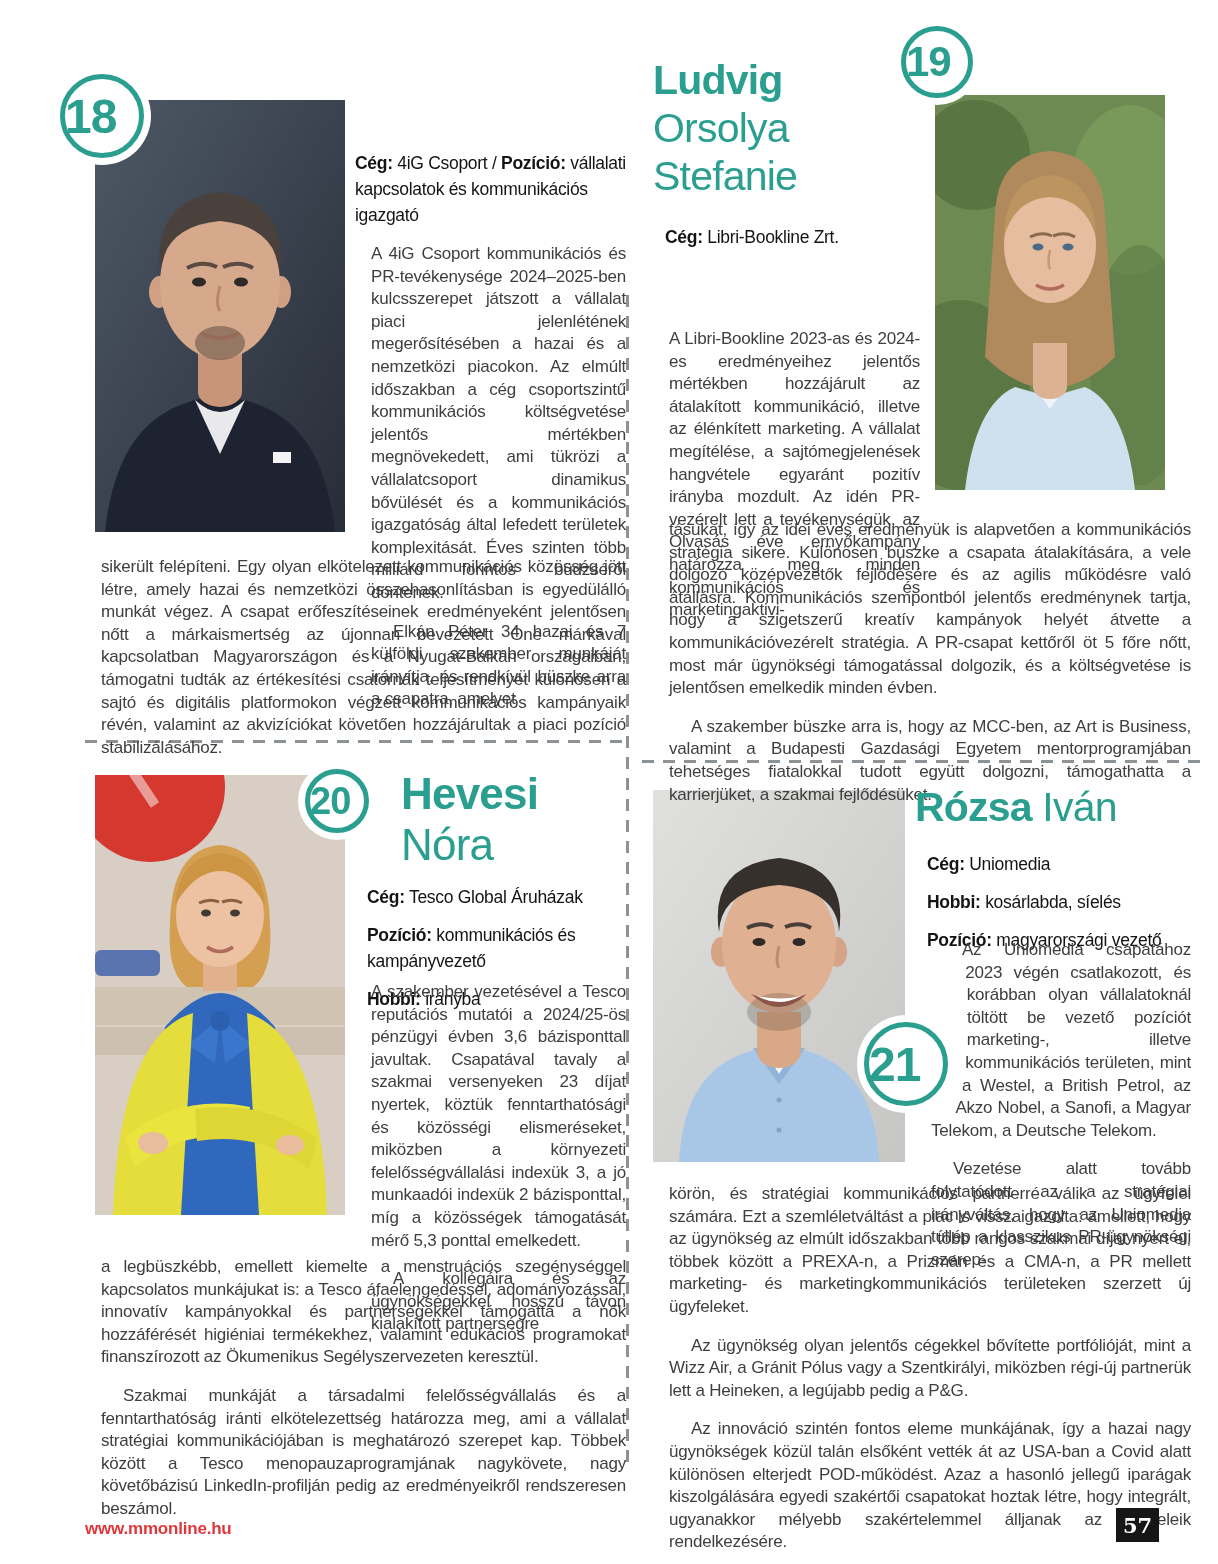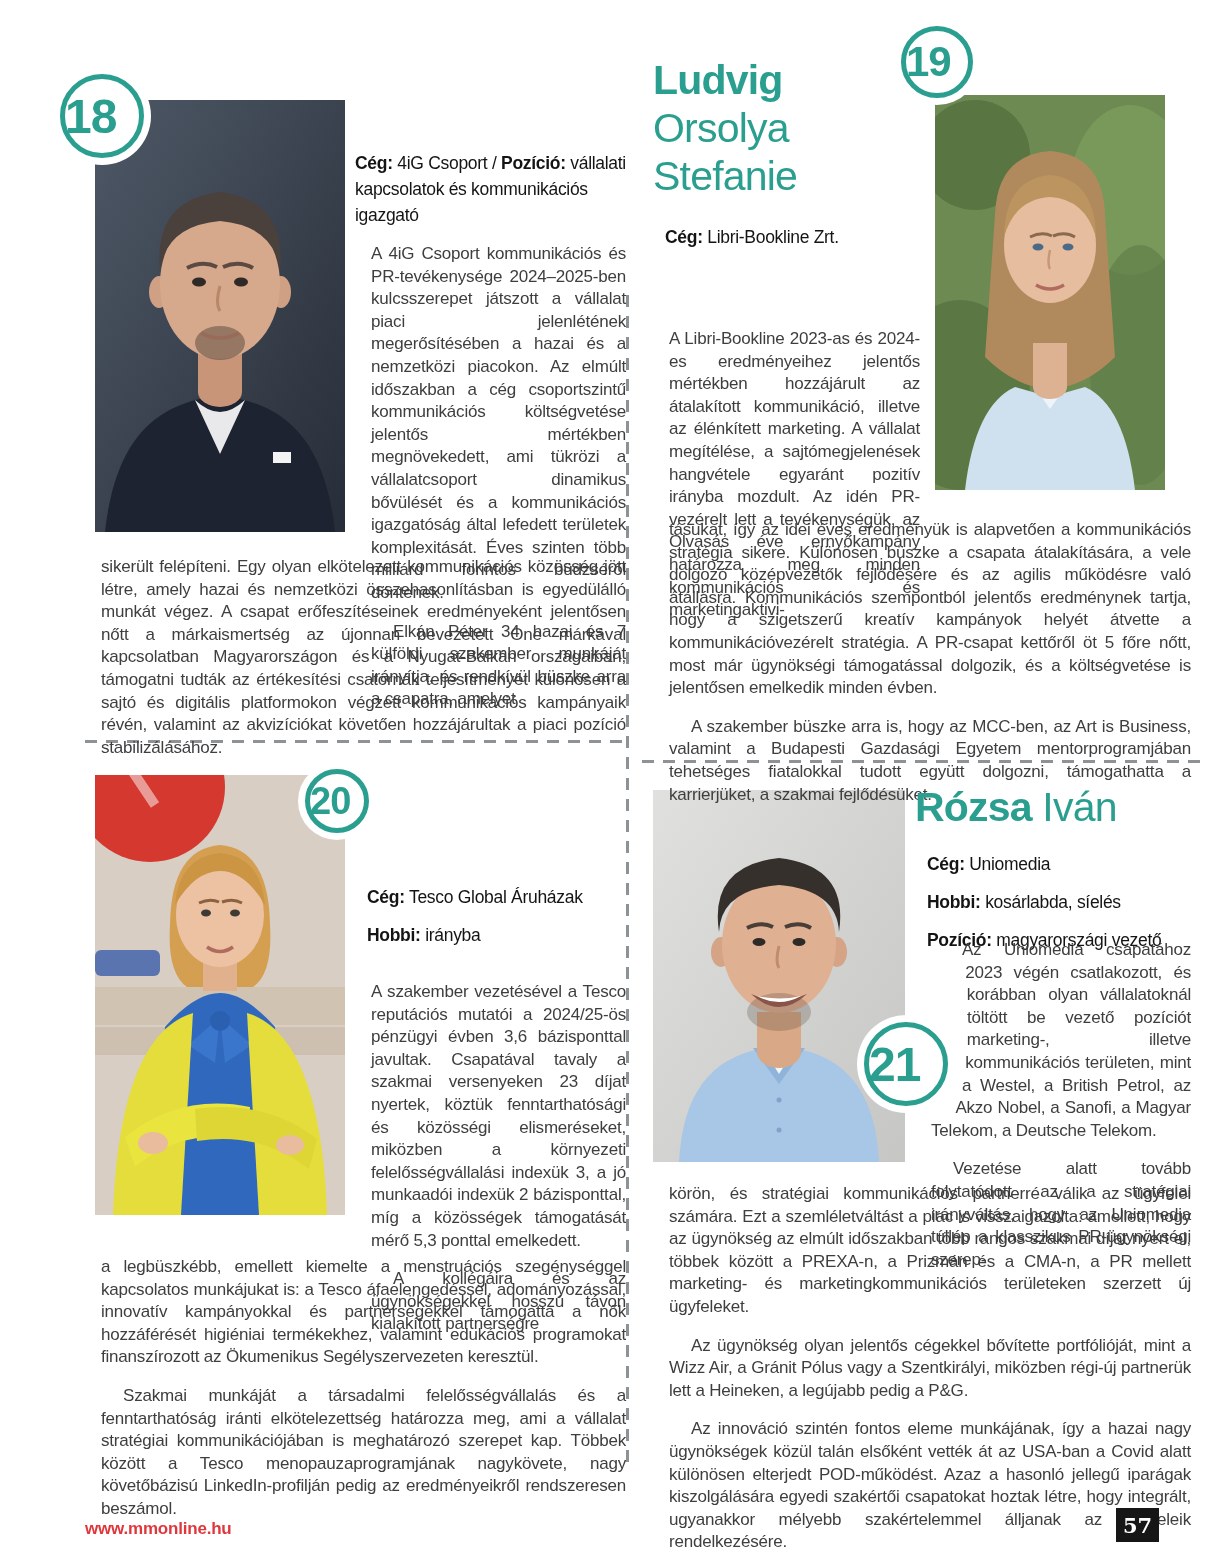--- a/index.html
+++ b/index.html
@@ -182,24 +182,32 @@
       <path d="M112,172 q13,9 26,0" stroke="#b06a5e" stroke-width="3.5" fill="none"></path>
       <path d="M30,362 Q85,318 155,332 L153,364 Q88,352 40,392 Z" fill="#eae43f"></path>
       <path d="M222,364 Q170,324 100,334 L102,366 Q166,356 214,394 Z" fill="#ddd634"></path>
       <ellipse cx="58" cy="368" rx="15" ry="11" fill="#e8bc9c"></ellipse>
       <ellipse cx="195" cy="370" rx="14" ry="10" fill="#e8bc9c"></ellipse>
     </svg>
   </div>
   <div class="badge" id="badge20">
     <span>20</span>
   </div>
+  <div class="name" id="name20">
+    <b>Hevesi</b><br>
+    <span>Nóra</span>
+  </div>
   <div class="meta" id="meta20">
     <p>
       <span class="lab">Cég:</span>
       <span>Tesco Global Áruházak</span>
+    </p>
+    <p>
+      <span class="lab">Pozíció:</span>
+      <span>kommunikációs és kampányvezető</span>
     </p>
     <p>
       <span class="lab">Hobbi:</span>
       <span>irányba</span>
     </p>
   </div>
   <div class="body" id="body20col">
     <p>A szakember vezetésével a Tesco reputációs mutatói a 2024/25-ös pénzügyi évben 3,6 bázisponttal javultak. Csapatával tavaly a szakmai versenyeken 23 díjat nyertek, köztük fenntarthatósági és közösségi elismeréseket, miközben a környezeti felelősségvállalási indexük 3, a jó munkaadói indexük 2 bázisponttal, míg a közösségek támogatását mérő 5,3 ponttal emelkedett.</p>
     <p class="ind">A kollégáira és az ügynökségekkel hosszú távon kialakított partnerségre</p>
   </div>

